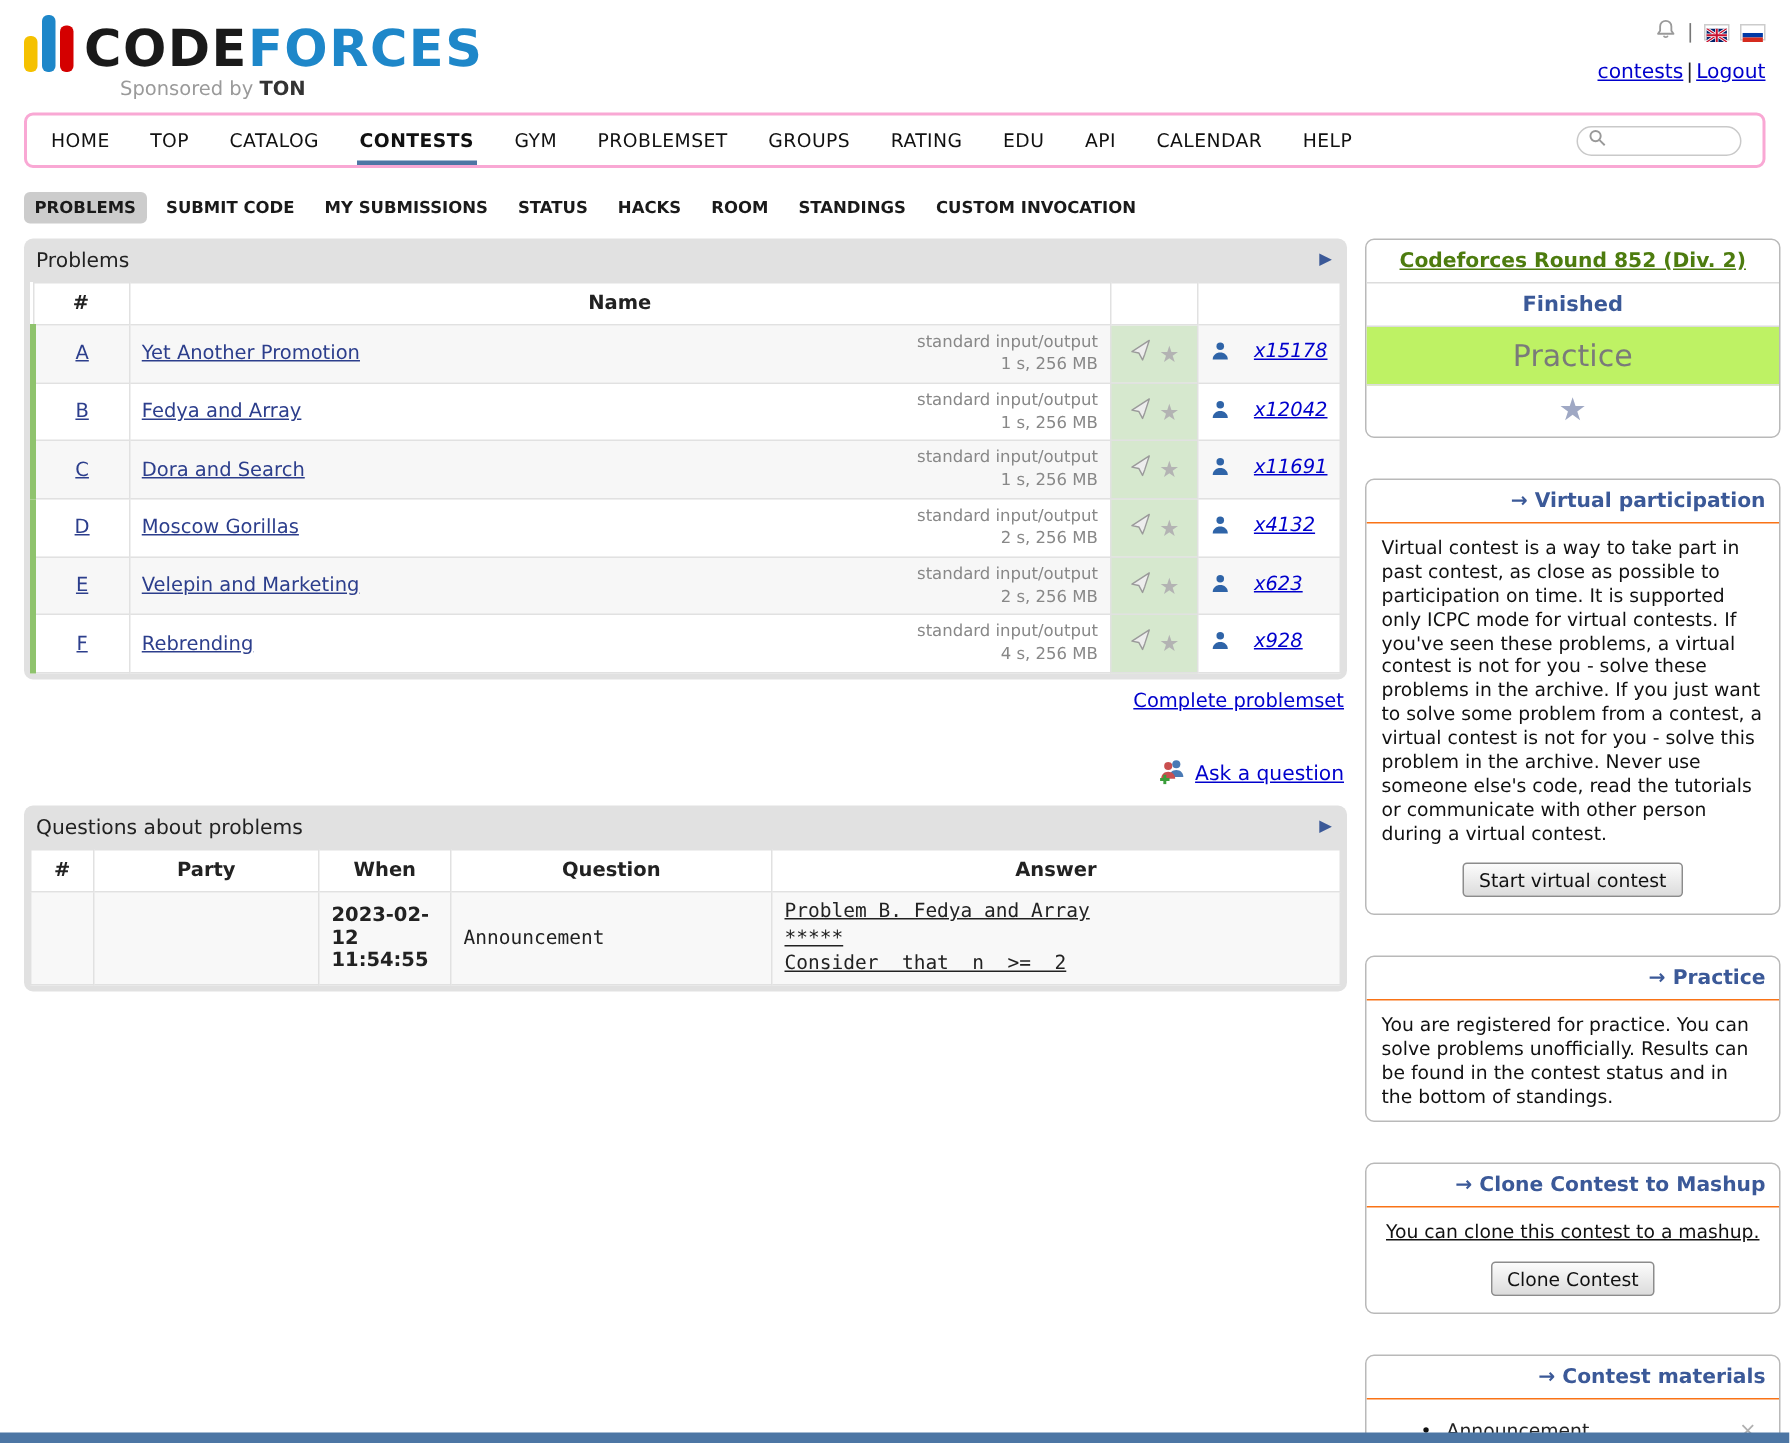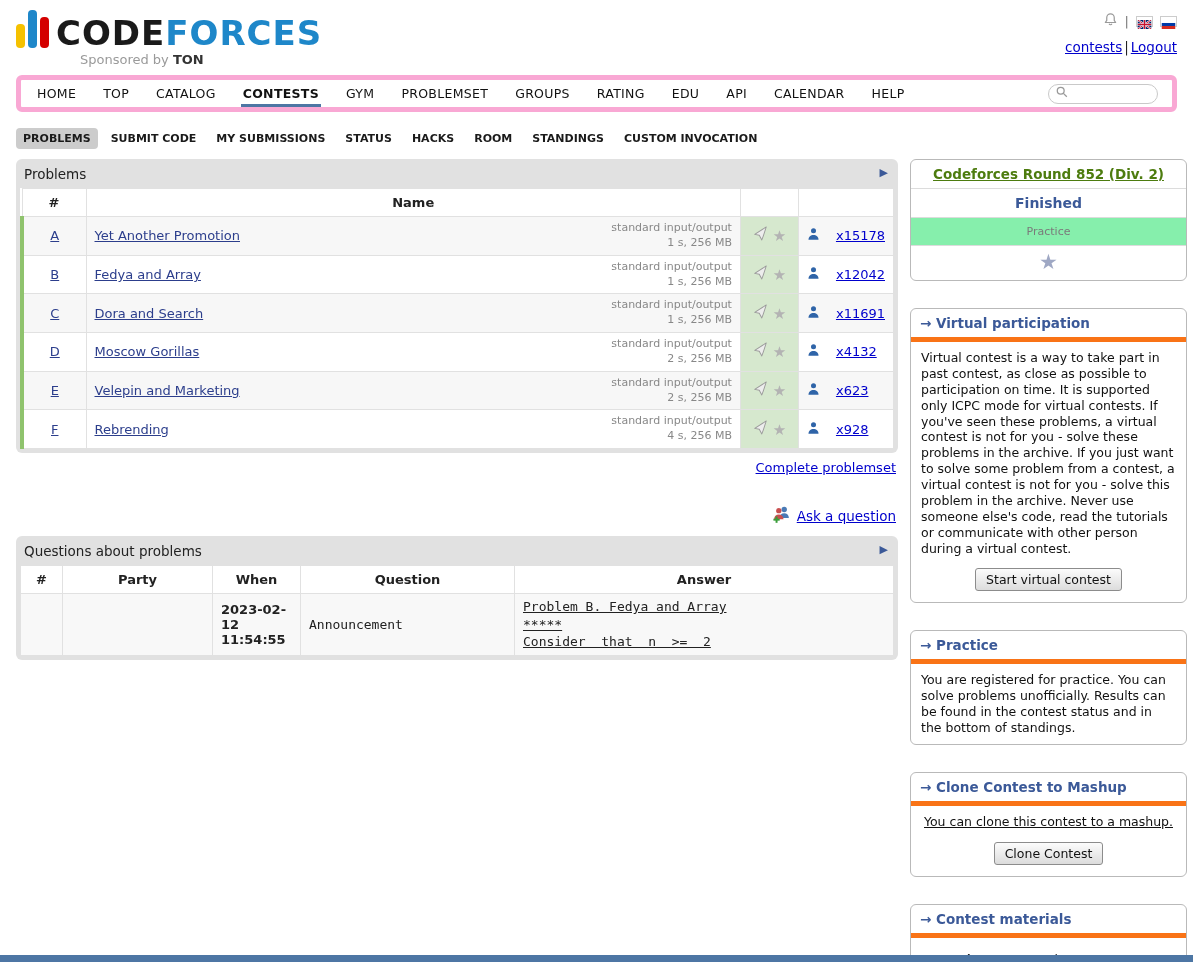--- a/index.html
+++ b/index.html
@@ -28,21 +28,21 @@
   .header-right { text-align:right; padding-top:2px; }
   .lang-row { display:flex; justify-content:flex-end; align-items:center; gap:7px; }
   .lang-sep { color:#777; }
   .flag { width:17px; height:11px; display:inline-block; border:1px solid #ccc; cursor:pointer; }
   .user-row { margin-top:9px; font-size:13.5px; }
   .user-sep { color:#222; margin:0 2px; }
 
   
   .mainmenu {
     margin:8px 16px 0 16px; height:37px;
-    border:5px solid #f9a8d4; border-radius:6px;
+    border:2px solid #f9a8d4; border-radius:6px;
     display:flex; align-items:stretch; padding:0 14px; position:relative;
   }
   .mainmenu .item {
     display:flex; align-items:center; padding:0 2px; margin-right:23px;
     font-size:12.5px; color:#111; letter-spacing:.3px; cursor:pointer; white-space:nowrap;
   }
   .mainmenu .item.active { box-shadow: inset 0 -3px 0 #4d76a4; font-weight:bold; }
   .search { margin-left:auto; align-self:center; display:flex; align-items:center; gap:5px;
     width:110px; height:20px; border:1px solid #c9c9c9; border-radius:10px; padding:0 7px; background:#fff; }
   .search input { border:none; outline:none; width:100%; font-size:12px; font-family:inherit; background:transparent; }
@@ -68,21 +68,21 @@
   
   .p-table tbody tr:nth-child(odd) td { background:#f7f7f7; }
   .p-table td.letter { width:64px; text-align:center; border-left:4px solid #8fc36d; }
   .p-table td.letter a, .pname { color:#2c3e8c; }
   .name-wrap { display:flex; justify-content:space-between; align-items:center; gap:21px; }
   .constraints { text-align:right; color:#888; font-size:11px; line-height:1.35; white-space:nowrap; }
   .p-table td.icons-cell { width:58px; background:#d6e8ce !important; text-align:center; white-space:nowrap; }
   .plane { display:inline-block; transform:rotate(-10deg); vertical-align:middle; cursor:pointer; }
   .star-glyph { color:#b3b3b3; font-size:15px; vertical-align:middle; cursor:pointer; }
   .p-table td.solved-cell { width:84px; }
-  .solved-wrap { display:flex; align-items:center; gap:16px; }
+  .solved-wrap { display:flex; gap:16px;font-style:italic; }
   .solved-link { font-size:13px; }
 
   .complete-row { text-align:right; margin:7px 2px 0 0; font-size:13px; }
   .ask-row { display:flex; justify-content:flex-end; align-items:center; gap:6px; margin:30px 2px 10px 0; font-size:13.5px; }
 
   
   .q-table th.c-qnum { width:42px; }
   .q-table th.c-party { width:150px;text-align:center; }
   .q-table th.c-when { width:88px; }
   .q-table th.c-question { width:214px; }
@@ -90,25 +90,25 @@
   .q-when-cell { font-weight:bold; text-align:left; overflow-wrap:anywhere; font-size:13px; }
   .mono { font-family:"DejaVu Sans Mono","Liberation Mono",monospace; font-size:12px; }
   .q-answer-cell { white-space:pre-wrap; line-height:1.35;text-decoration:underline; }
 
   
   .sidebox { border:1px solid #b9b9b9; border-radius:6px; background:#fff; overflow:hidden; }
   .rt-row { text-align:center; padding:6px 8px; border-bottom:1px solid #dcdcdc; }
   .rt-row:last-child { border-bottom:none; }
   .rt-title a { font-weight:bold; color:#4d7c0f; font-size:13.5px; }
   .rt-finished { color:#3b5998; font-weight:bold; font-size:14px; }
-  .rt-practice { background:#86efac; color:#7a7a7a; font-size:11px; padding:7px; }
+  .rt-practice { background:#bef264; color:#7a7a7a; font-size:20px; padding:7px; }
   .rt-star { padding:4px 0 6px 0; }
   .rt-star .star-glyph { font-size:21px; color:#9fa8c4; }
 
-  .sidebox .cap { padding:6px 9px; border-bottom:5px solid #f97316; font-weight:bold; color:#3b5998; font-size:13.5px; }
+  .sidebox .cap { padding:6px 9px; border-bottom:1px solid #f97316; font-weight:bold; color:#3b5998; font-size:13.5px;text-align:right; }
   .sidebox .body { padding:8px 10px; font-size:12.5px; line-height:1.27; color:#111; }
   .body.centered { text-align:center;text-decoration:underline; }
   .btn-row { text-align:center; padding:4px 0 11px 0; }
   .cf-btn { font-family:inherit; font-size:12.5px; padding:3px 10px; border:1px solid #8c8c8c; border-radius:3px;
     background:linear-gradient(#fcfcfc,#dcdcdc); cursor:pointer; color:#111; }
 
   .mat-list { padding:6px 8px 10px 8px; }
   .mat-item { display:flex; align-items:center; padding:7px 4px 7px 28px; font-size:12.5px; }
   .mat-bullet { margin-right:10px; color:#111; }
   .mat-label { flex:1; cursor:pointer; }

